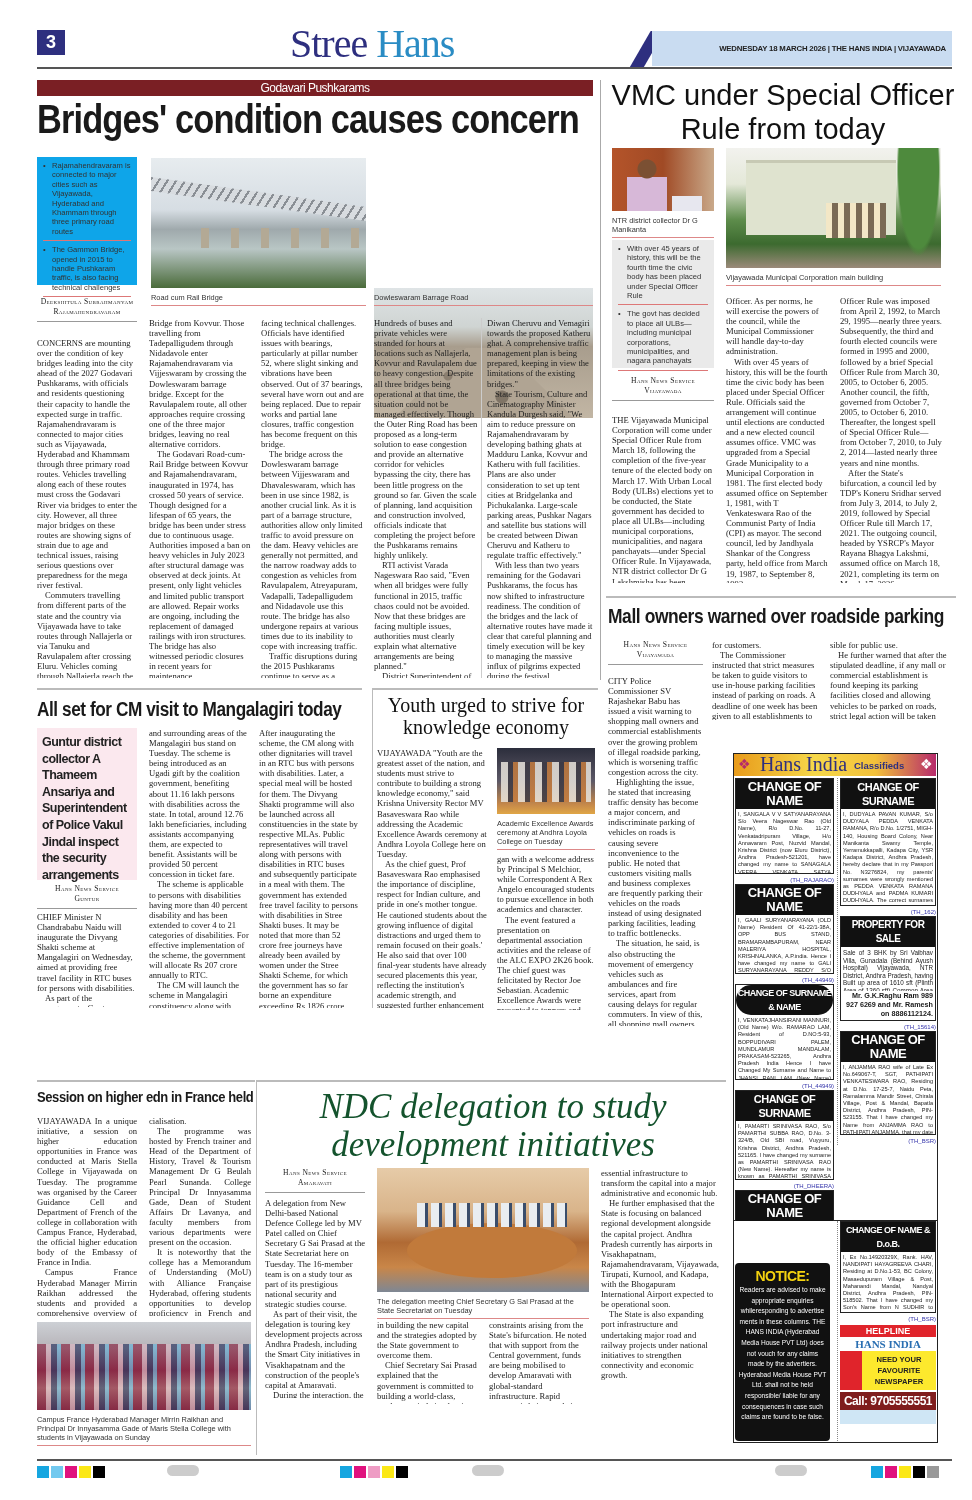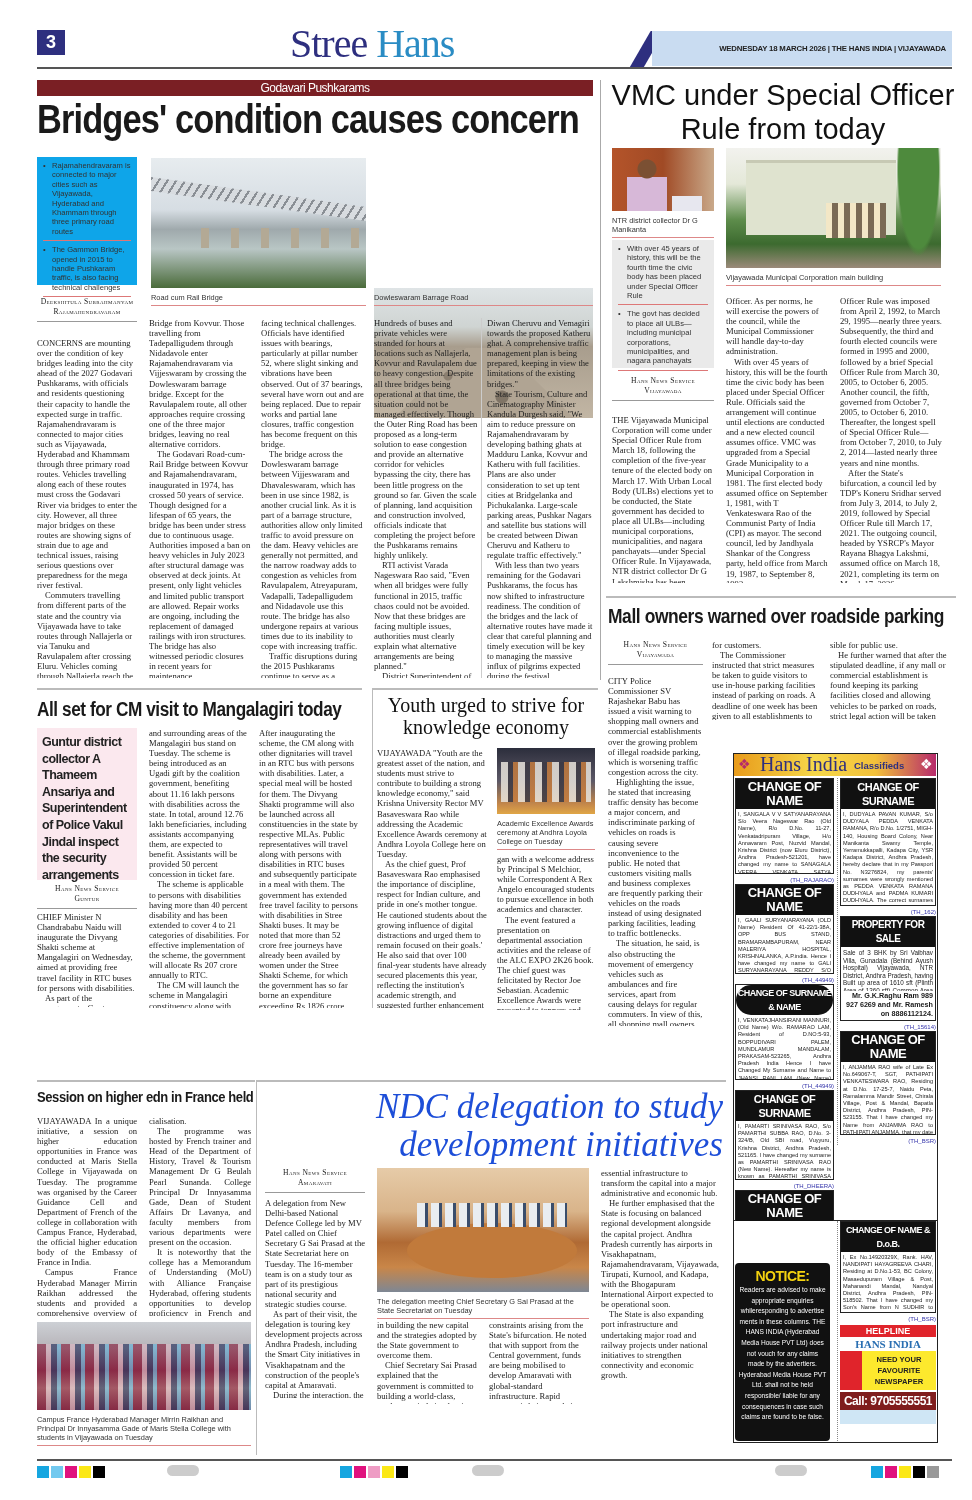--- a/index.html
+++ b/index.html
@@ -212,25 +212,25 @@
     <p>Campus France Hyderabad Manager Mirrin Raikhan addressed the students and provided a comprehensive overview of higher education in France, including academic pathways, programme structures, institutions, and areas of spe-</p>
   </div>
   <div class="abs body-text" style="left:112px;top:34px;width:102px;height:200px;overflow:hidden;text-align:justify;">
     <p>cialisation.</p>
     <p>The programme was hosted by French trainer and Head of the Department of History, Travel &amp; Tourism Management Dr G Beulah Pearl Sunanda. College Principal Dr Innyasamma Gade, Dean of Student Affairs Dr Lavanya, and faculty members from various departments were present on the occasion.</p>
     <p>It is noteworthy that the college has a Memorandum of Understanding (MoU) with Alliance Française Hyderabad, offering students opportunities to develop proficiency in French and participate in cultural and academic exchange programmes.</p>
   </div>
   <div class="abs photo" style="left:0;top:240px;width:214px;height:88px;background:linear-gradient(180deg,#cdd0d5 0%,#b6b3b8 30%,#8a2a46 55%,#e0c9b0 75%,#7a2b3f 100%);">
     <div class="abs" style="left:0;top:22px;width:214px;height:66px;background:repeating-linear-gradient(90deg,#8a2a46 0 9px,#d9b6c2 9px 14px,#2f3a63 14px 20px,#6cb4d8 20px 24px);opacity:0.7;"></div>
   </div>
-  <div class="abs caption" style="left:0;top:330px;width:214px;">Campus France Hyderabad Manager Mirrin Raikhan and Principal Dr Innyasamma Gade of Maris Stella College with students in Vijayawada on Tuesday</div>
+  <div class="abs caption" style="left:0;top:330px;width:214px;">Campus France Hyderabad Manager Mirrin Raikhan and Principal Dr Innyasamma Gade of Maris Stella College with students in Vijayawada on Sunday</div>
 </div>
 
 <div class="abs" style="left:256px;top:1080px;width:470px;height:375px;border-top:2px solid #bbb;border-left:1px solid #bbb;">
-  <div class="abs" style="left:6px;top:6px;width:460px;font-family:'Liberation Serif',serif;font-style:italic;font-size:35px;line-height:38px;text-align:right;color:#1d4ed8;">
+  <div class="abs" style="left:6px;top:6px;width:460px;font-family:'Liberation Serif',serif;font-style:italic;font-size:35px;line-height:38px;text-align:center;color:#14532d;">
     <div>NDC delegation to study</div>
     <div>development initiatives</div>
   </div>
   <div class="abs" style="left:8px;top:86px;width:100px;">
     <div class="byline">
       <div>Hans News Service</div>
       <div>Amaravati</div>
     </div>
   </div>
   <div class="abs body-text" style="left:8px;top:116px;width:100px;height:200px;overflow:hidden;">

